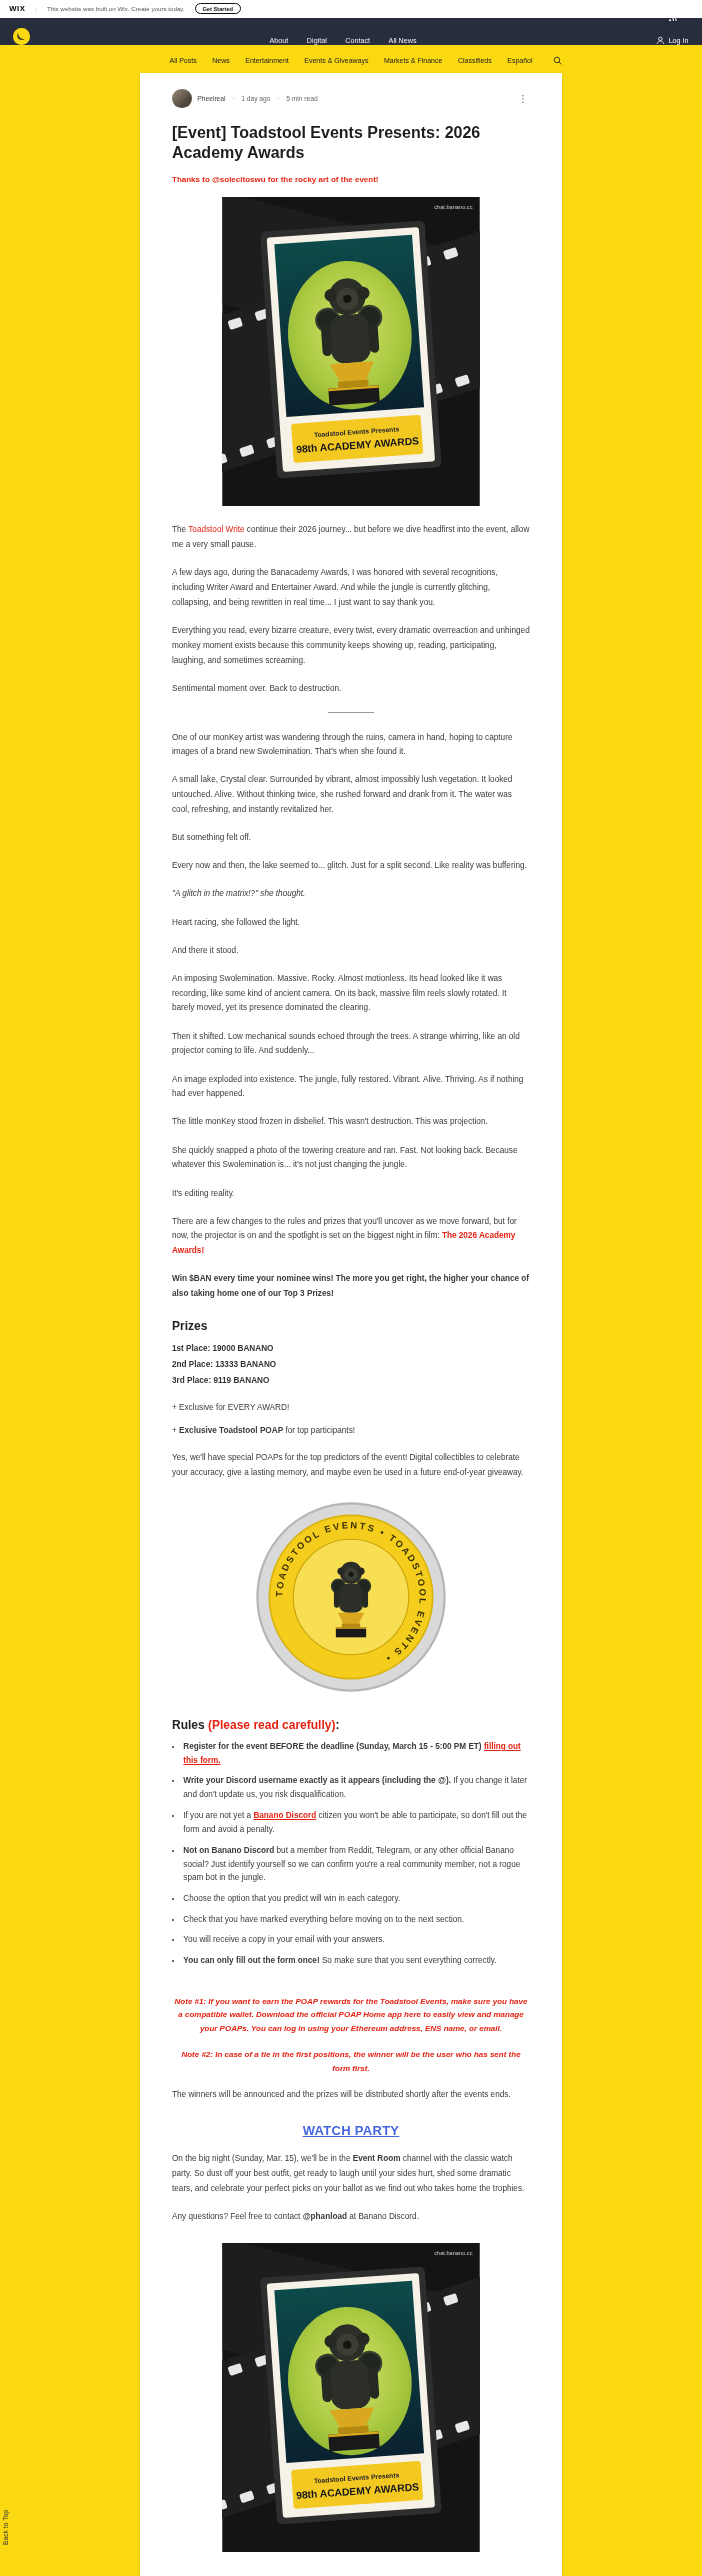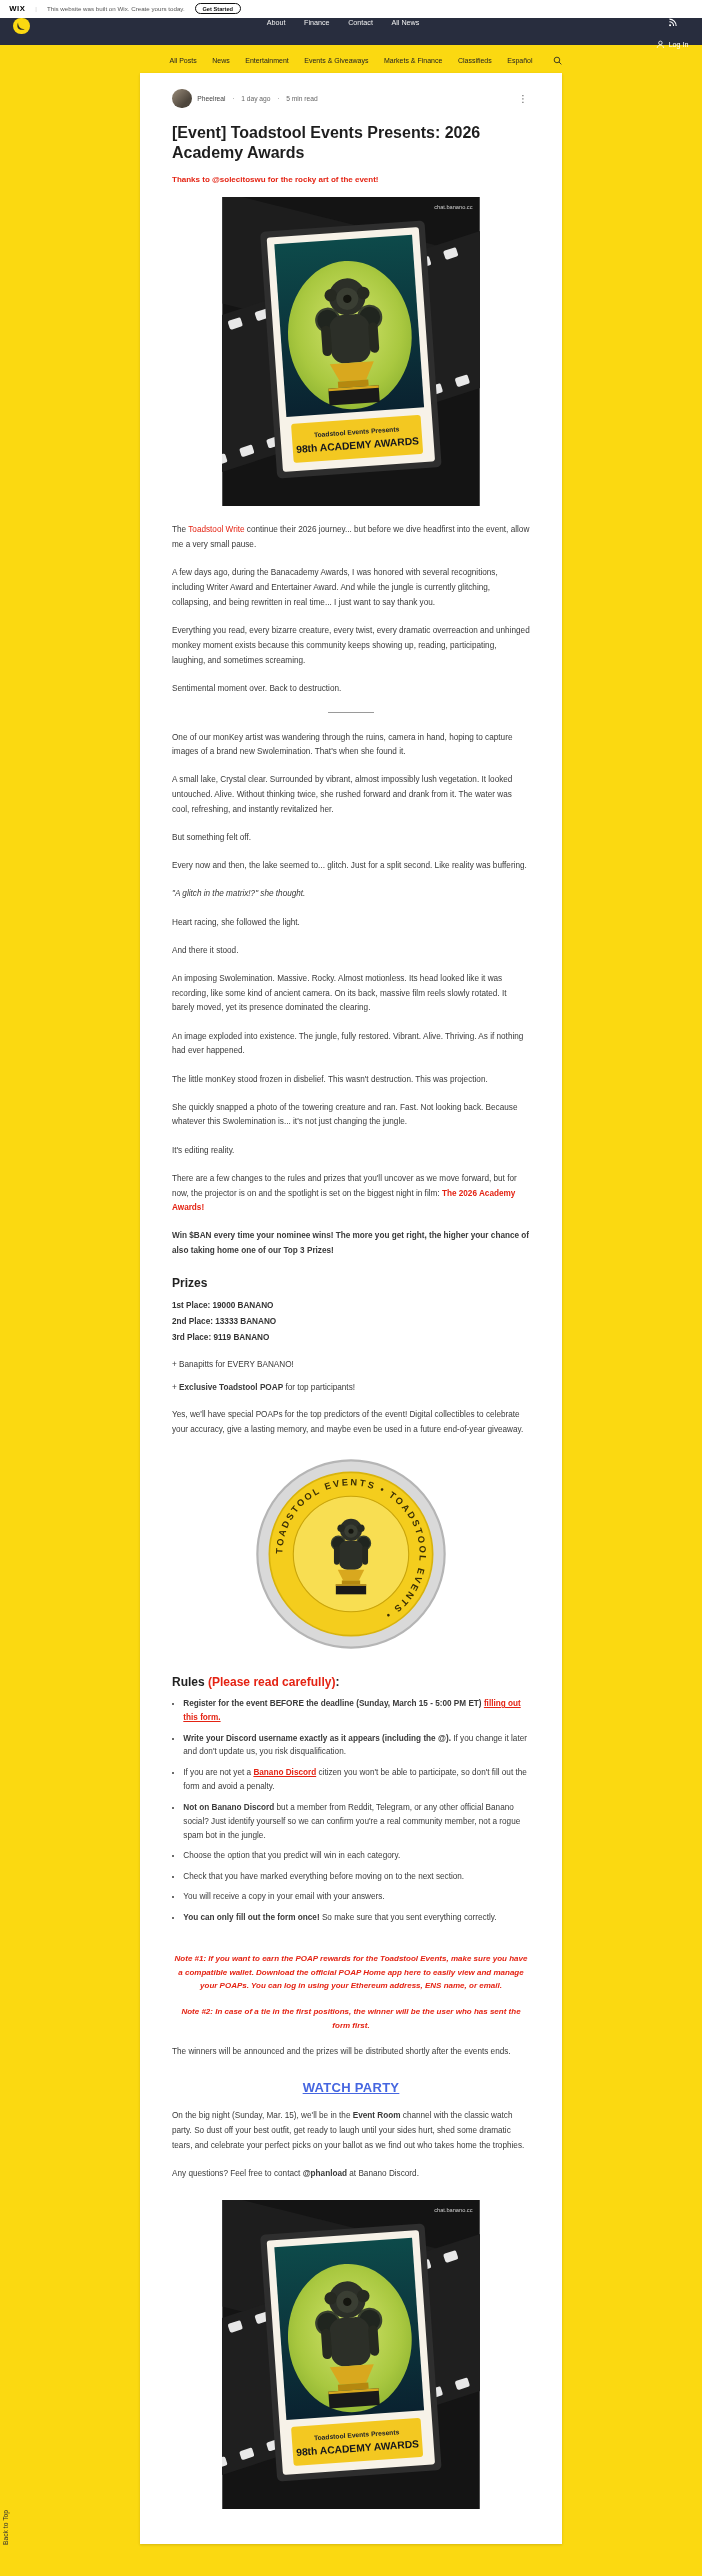--- a/index.html
+++ b/index.html
@@ -12,21 +12,21 @@
   }
   a { text-decoration: none; color: inherit; cursor: pointer; }
 
   
   .wix-banner { height: 17.5px; background: #fff; display: flex; align-items: center; gap: 10px; padding: 0 9.3px; font-size: 6.2px; color: #555; }
   .wix-logo { font-weight: 800; font-size: 7.7px; color: #000; letter-spacing: 0.5px; }
   .wix-sep { color: #ccc; }
   .get-started { border: 0.8px solid #111; border-radius: 8.2px; background: #fff; padding: 1.5px 6.7px; font-size: 5.7px; font-weight: 600; color: #111; cursor: pointer; font-family: inherit; }
 
   
-  .navbar { height: 27px; background: #282D3E; display: flex; align-items: flex-start; padding: 0 13.4px; }
+  .navbar { height: 27px; background: #282D3E; display: flex; align-items: flex-end; padding: 0 13.4px; }
   .nav-logo { width: 16.5px; height: 16.5px; border-radius: 50%; background: #FBD911; display: flex; align-items: center; justify-content: center; flex: 0 0 auto; cursor: pointer; }
   .nav-menu { display: flex; gap: 18.5px; margin: 0 auto; font-size: 7.2px; color: #f1f1f1; }
   .nav-right { display: flex; align-items: center; gap: 11.3px; color: #fff; font-size: 7.2px; flex-direction: column; }
   .login { display: flex; align-items: center; gap: 3.6px; cursor: pointer; }
 
   
   .category-wrap { width: 422px; margin: 0 auto; position: relative; padding: 12.4px 0 7.2px; }
   .category-nav { display: flex; justify-content: center; gap: 15.5px; font-size: 7px; color: #222; }
   .search-btn { position: absolute; right: 0; top: 11.3px; cursor: pointer; }
 
@@ -102,21 +102,21 @@
 </div>
 
 <header class="navbar">
   <div class="nav-logo">
     <svg width="10.3" height="10.3" viewBox="0 0 20 20">
       <path d="M4 3 C4 11 9 16 17 16 C13 18 5 18 3 12 C2 9 3 5 4 3 Z" fill="#2b2b2b"></path>
     </svg>
   </div>
   <nav class="nav-menu">
     <a>About</a>
-    <a>Finance</a>
+    <a>Digital</a>
     <a>Contact</a>
     <a>All News</a>
   </nav>
   <div class="nav-right">
     <span>
       <svg width="9.3" height="9.3" viewBox="0 0 20 20">
         <circle cx="4.5" cy="15.5" r="2.2" fill="#fff"></circle>
         <path d="M3 8 a9 9 0 0 1 9 9" stroke="#fff" stroke-width="2.4" fill="none"></path>
         <path d="M3 2.5 a14.5 14.5 0 0 1 14.5 14.5" stroke="#fff" stroke-width="2.4" fill="none"></path>
       </svg>
@@ -220,34 +220,35 @@
   <hr class="story-divider">
 
   <p class="body">One of our monKey artist was wandering through the ruins, camera in hand, hoping to capture images of a brand new Swolemination. That's when she found it.</p>
   <p class="body">A small lake, Crystal clear. Surrounded by vibrant, almost impossibly lush vegetation. It looked untouched. Alive. Without thinking twice, she rushed forward and drank from it. The water was cool, refreshing, and instantly revitalized her.</p>
   <p class="body">But something felt off.</p>
   <p class="body">Every now and then, the lake seemed to... glitch. Just for a split second. Like reality was buffering.</p>
   <p class="body italic">"A glitch in the matrix!?" she thought.</p>
   <p class="body">Heart racing, she followed the light.</p>
   <p class="body">And there it stood.</p>
   <p class="body">An imposing Swolemination. Massive. Rocky. Almost motionless. Its head looked like it was recording, like some kind of ancient camera. On its back, massive film reels slowly rotated. It barely moved, yet its presence dominated the clearing.</p>
+  <p class="body">Then it shifted. Low mechanical sounds echoed through the trees. A strange whirring, like an old projector coming to life. And suddenly...</p>
   <p class="body">An image exploded into existence. The jungle, fully restored. Vibrant. Alive. Thriving. As if nothing had ever happened.</p>
   <p class="body">The little monKey stood frozen in disbelief. This wasn't destruction. This was projection.</p>
   <p class="body">She quickly snapped a photo of the towering creature and ran. Fast. Not looking back. Because whatever this Swolemination is... it's not just changing the jungle.</p>
   <p class="body">It's editing reality.</p>
 
   <p class="body"><span>There are a few changes to the rules and prizes that you'll uncover as we move forward, but for now, the projector is on and the spotlight is set on the biggest night in film: </span><a class="red-plain bold">The 2026 Academy Awards!</a></p>
 
   <p class="body red bold">Win $BAN every time your nominee wins! The more you get right, the higher your chance of also taking home one of our Top 3 Prizes!</p>
 
   <h2 class="section-h">Prizes</h2>
   <p class="prize-line">1st Place: 19000 BANANO</p>
   <p class="prize-line">2nd Place: 13333 BANANO</p>
   <p class="prize-line">3rd Place: 9119 BANANO</p>
-  <p class="bonus-line first">+ Banapitts for EVERY BANANO!</p>
+  <p class="bonus-line first">+ Exclusive for EVERY AWARD!</p>
   <p class="bonus-line"><span>+ </span><span class="bold">Exclusive Toadstool POAP</span><span> for top participants!</span></p>
   <p class="body" style="margin-top:13.4px">Yes, we'll have special POAPs for the top predictors of the event! Digital collectibles to celebrate your accuracy, give a lasting memory, and maybe even be used in a future end-of-year giveaway.</p>
 
   <figure style="margin:18.5px 0 20.6px">
     <svg width="196" height="196" viewBox="0 0 360 360">
       <circle cx="180" cy="180" r="172" fill="#d9d9d9" stroke="#b5b5b5" stroke-width="4"></circle>
       <circle cx="180" cy="180" r="150" fill="#f4cd1d" stroke="#d8b30c" stroke-width="3"></circle>
       <circle cx="180" cy="180" r="106" fill="#f8de52" stroke="#c9a40a" stroke-width="2"></circle>
       <defs>
         <path id="coinRing" d="M180,180 m-126,0 a126,126 0 1,1 252,0 a126,126 0 1,1 -252,0"></path>

